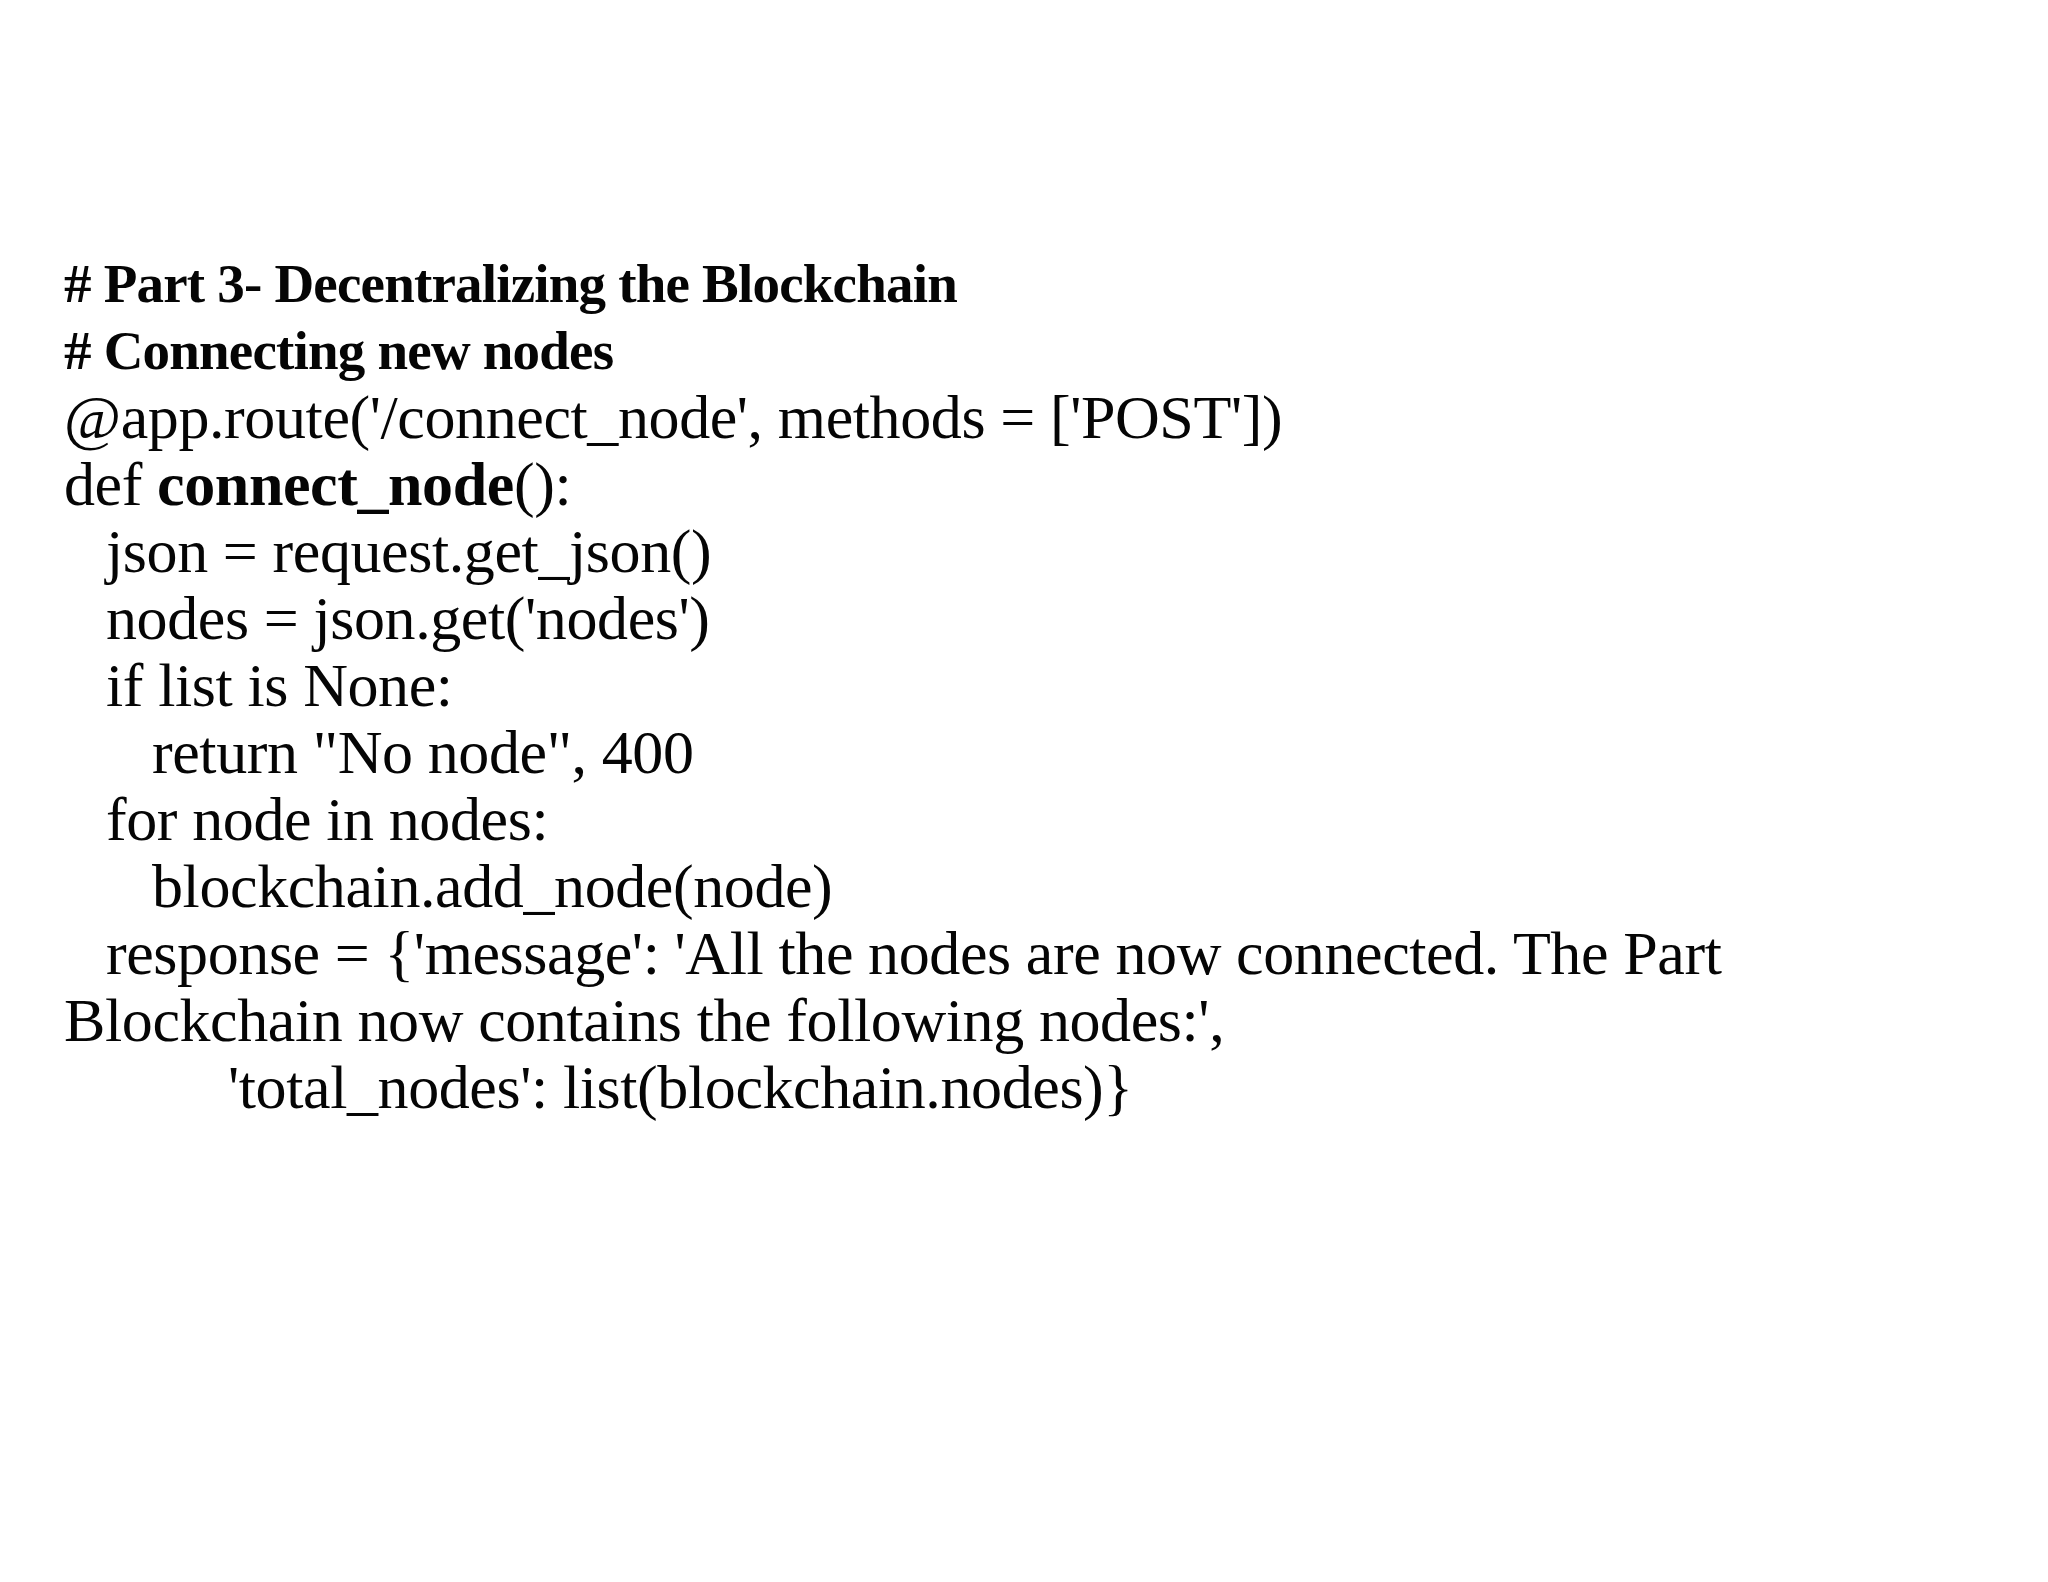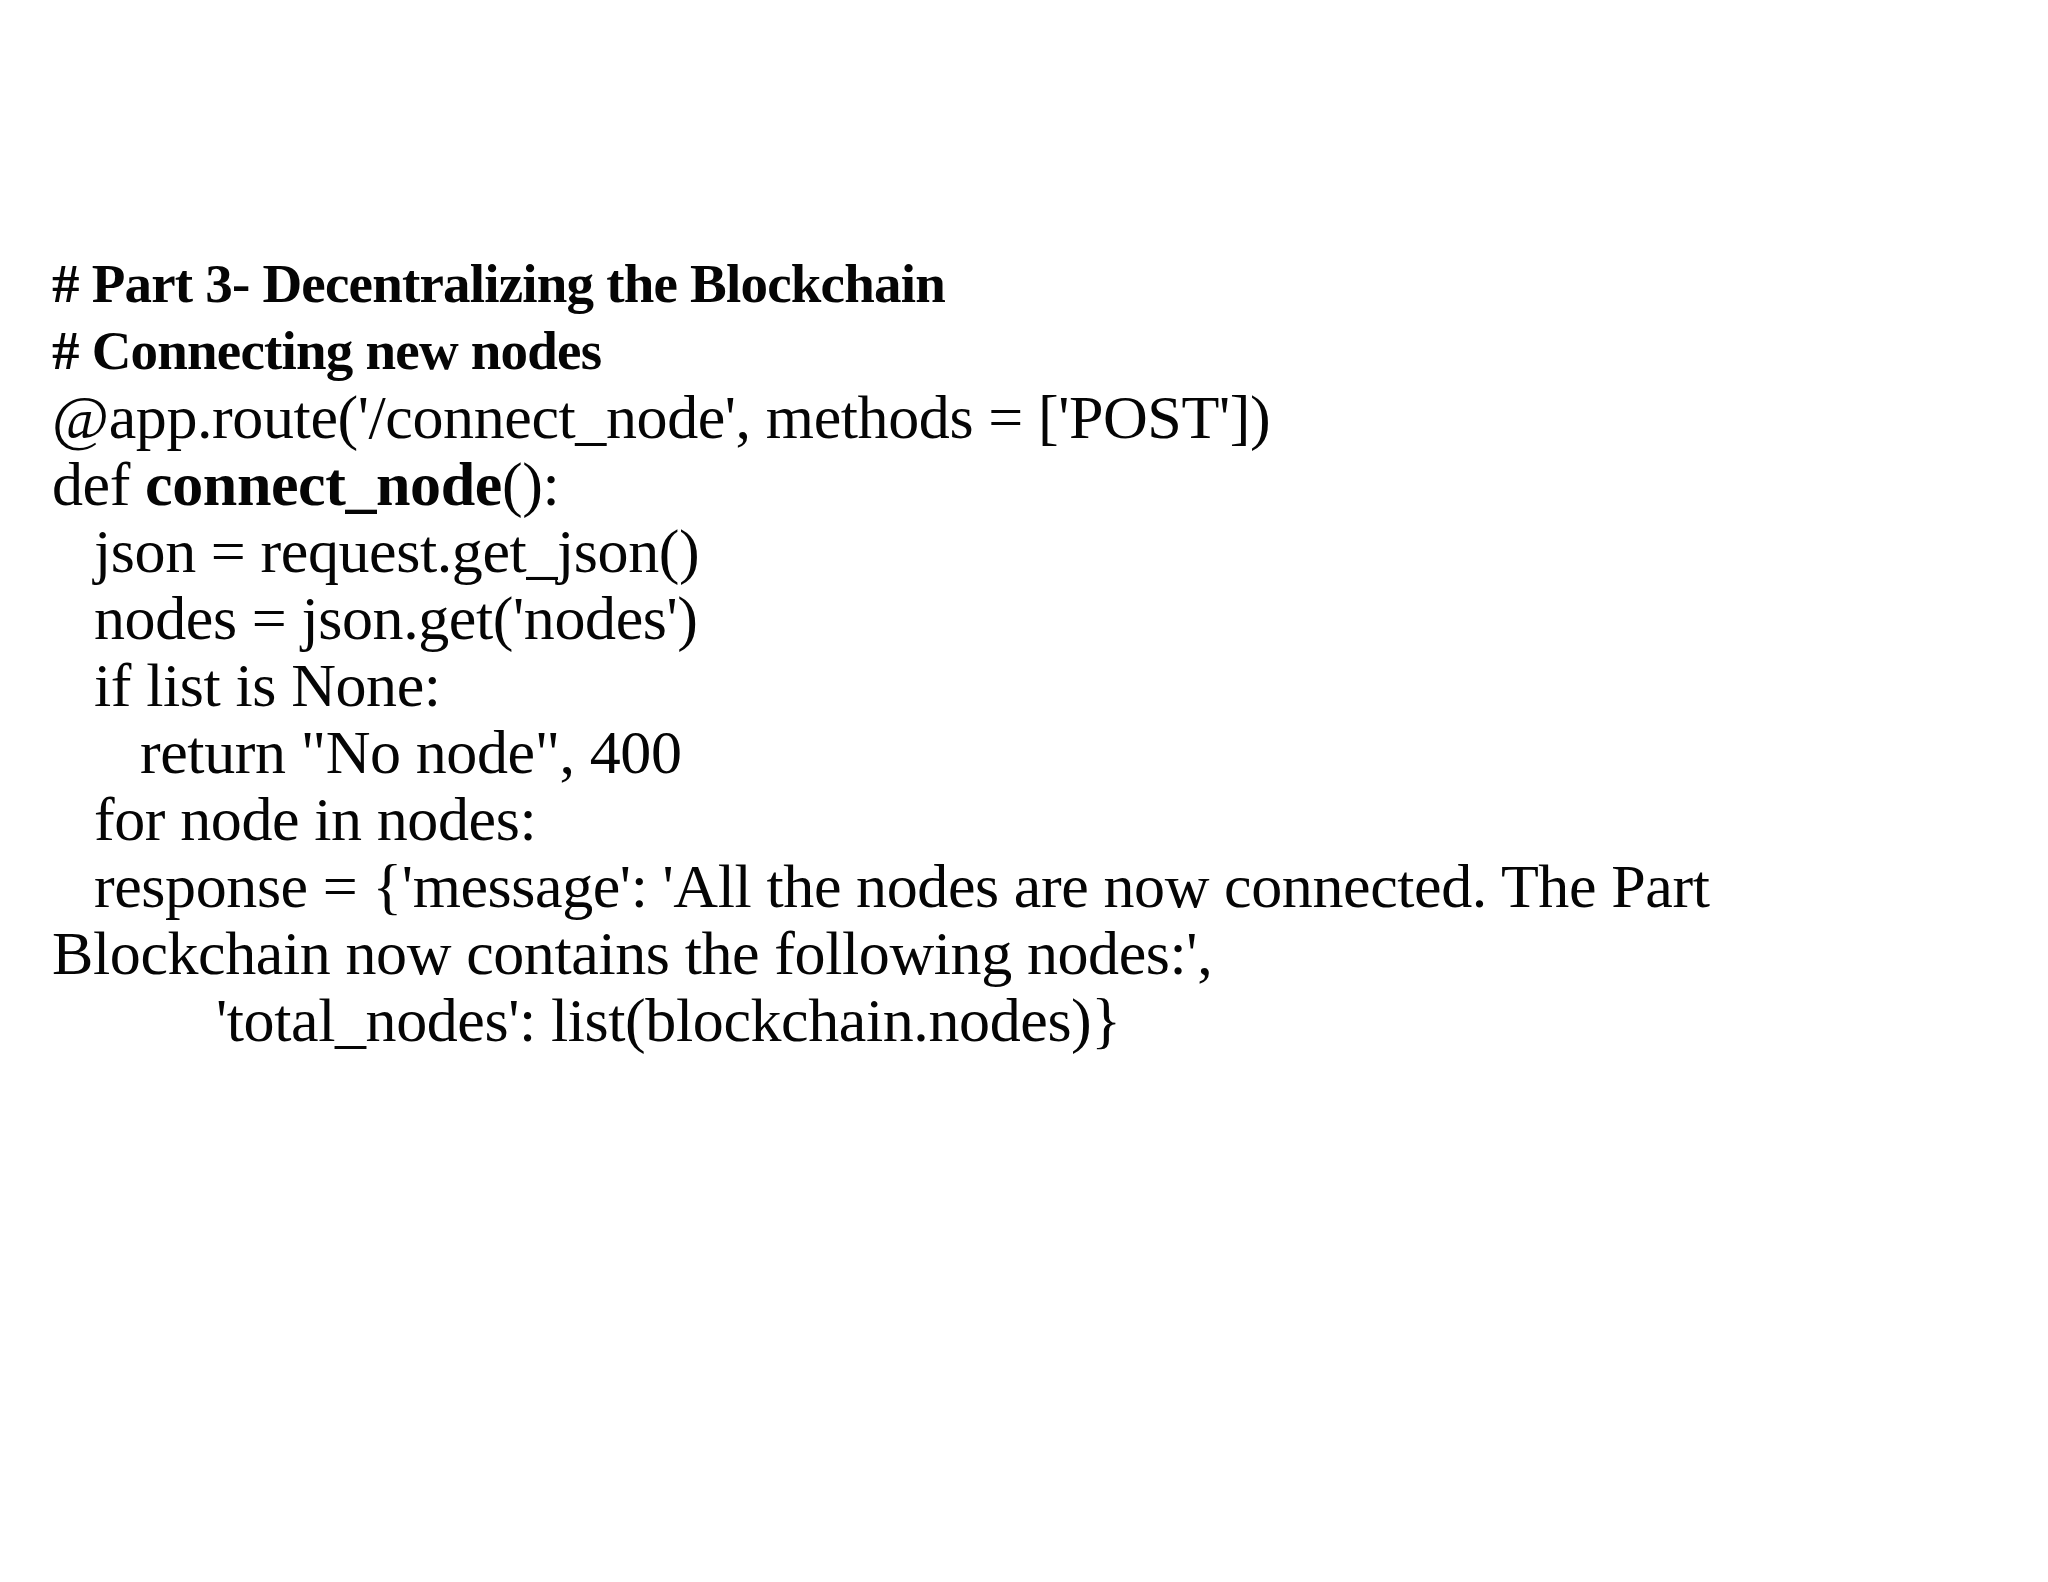--- a/index.html
+++ b/index.html
@@ -10,21 +10,21 @@
   }
   .page {
     position: relative;
     width: 2048px;
     height: 1582px;
     background: #ffffff;
     overflow: hidden;
   }
   .code-block {
     position: absolute;
-    left: 4px;
+    left: 16px;
     top: 0;
     width: 1708px;
     padding-top: 250px;
     padding-left: 48px;
     box-sizing: border-box;
   }
   .code-line {
     font-family: "Liberation Serif", "DejaVu Serif", serif;
     font-size: 62px;
     line-height: 67px;
@@ -64,20 +64,21 @@
     <div class="code-line ind-1">json = request.get_json()</div>
 
     <div class="code-line ind-1">nodes = json.get('nodes')</div>
 
     <div class="code-line ind-1">if list is None:</div>
 
     <div class="code-line ind-2">return "No node", 400</div>
 
     <div class="code-line ind-1">for node in nodes:</div>
 
+    <div class="code-line ind-2">blockchain.add_node(node)</div>
 
     <div class="code-line ind-1">response = {'message': 'All the nodes are now connected. The Part</div>
 
     <div class="code-line ind-0">Blockchain now contains the following nodes:',</div>
 
     <div class="code-line ind-4">'total_nodes': list(blockchain.nodes)}</div>
 
 
   </div>
 </div>

